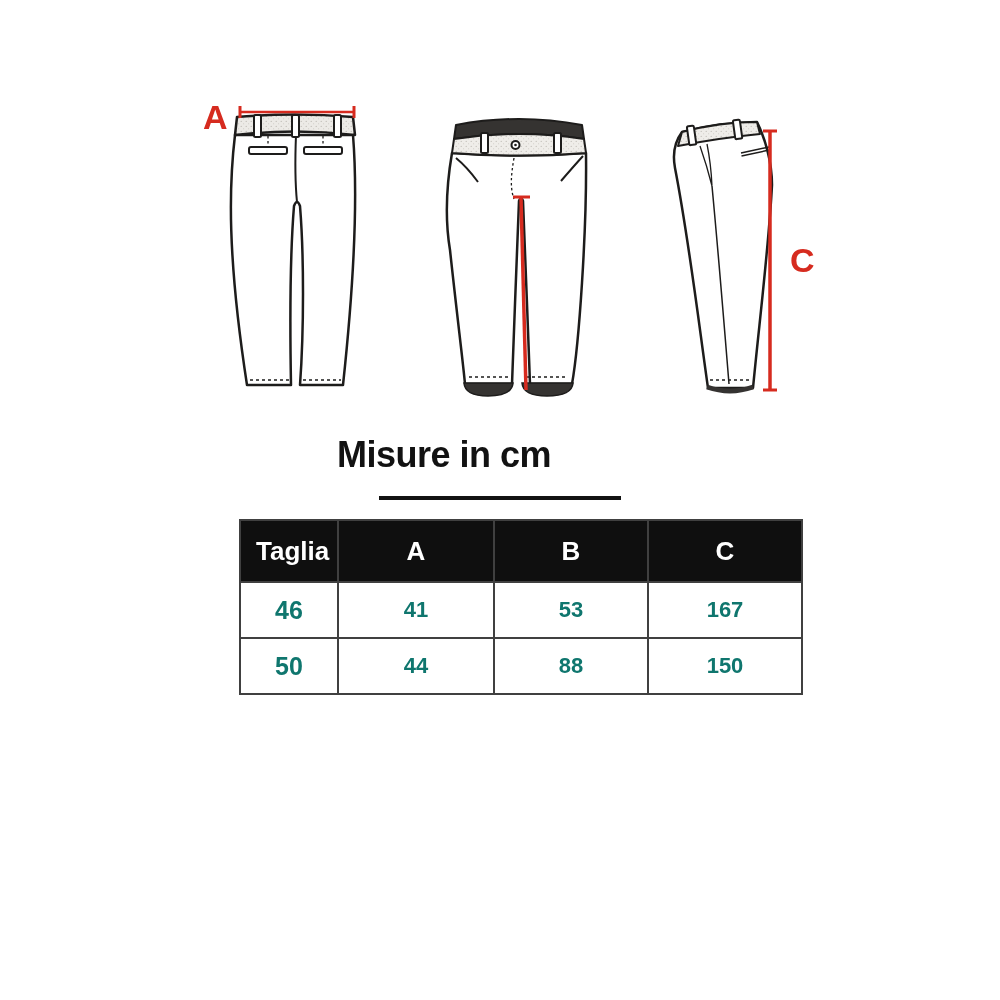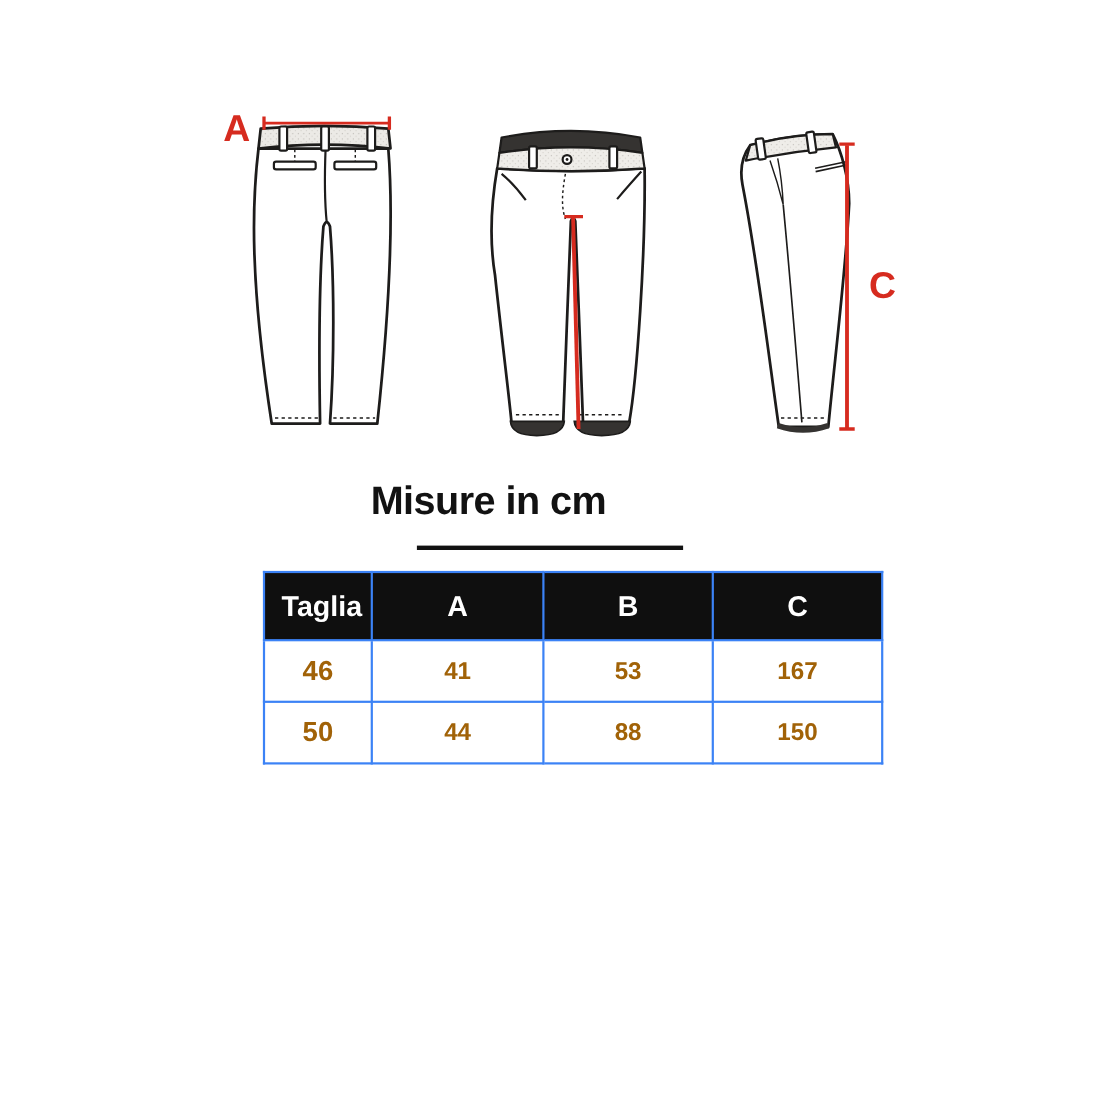--- a/index.html
+++ b/index.html
@@ -21,27 +21,27 @@
     position:absolute;top:434px;left:0;width:888px;text-align:center;
     font-size:36px;font-weight:800;color:#121212;letter-spacing:-0.5px;
   }
   .title-underline{
     position:absolute;top:496px;left:379px;width:242px;height:4px;background:#121212;
   }
   #size-table{
     position:absolute;left:239px;top:519px;border-collapse:collapse;table-layout:fixed;
   }
   #size-table th,#size-table td{
-    border:2px solid #3b82f6;font-weight:700;text-align:center;padding:0;
+    border:2px solid #404040;font-weight:700;text-align:center;padding:0;
   }
   #size-table thead th{
     background:#0f0f0f;color:#ffffff;font-size:26px;height:60px;
   }
   #size-table thead th.col-taglia{text-align:left;padding-left:15px;}
-  #size-table tbody td{font-size:22px;height:54px;color:#a16207;background:#ffffff;}
+  #size-table tbody td{font-size:22px;height:54px;color:#0f766e;background:#ffffff;}
   #size-table tbody td.size-cell{font-size:25px;}
   svg .ink{stroke:#1d1c1b;}
 </style>
 </head>
 <body>
 
 <div id="canvas">
 
   <div class="measure-label" id="label-a">A</div>
   <div class="measure-label" id="label-b">B</div>

